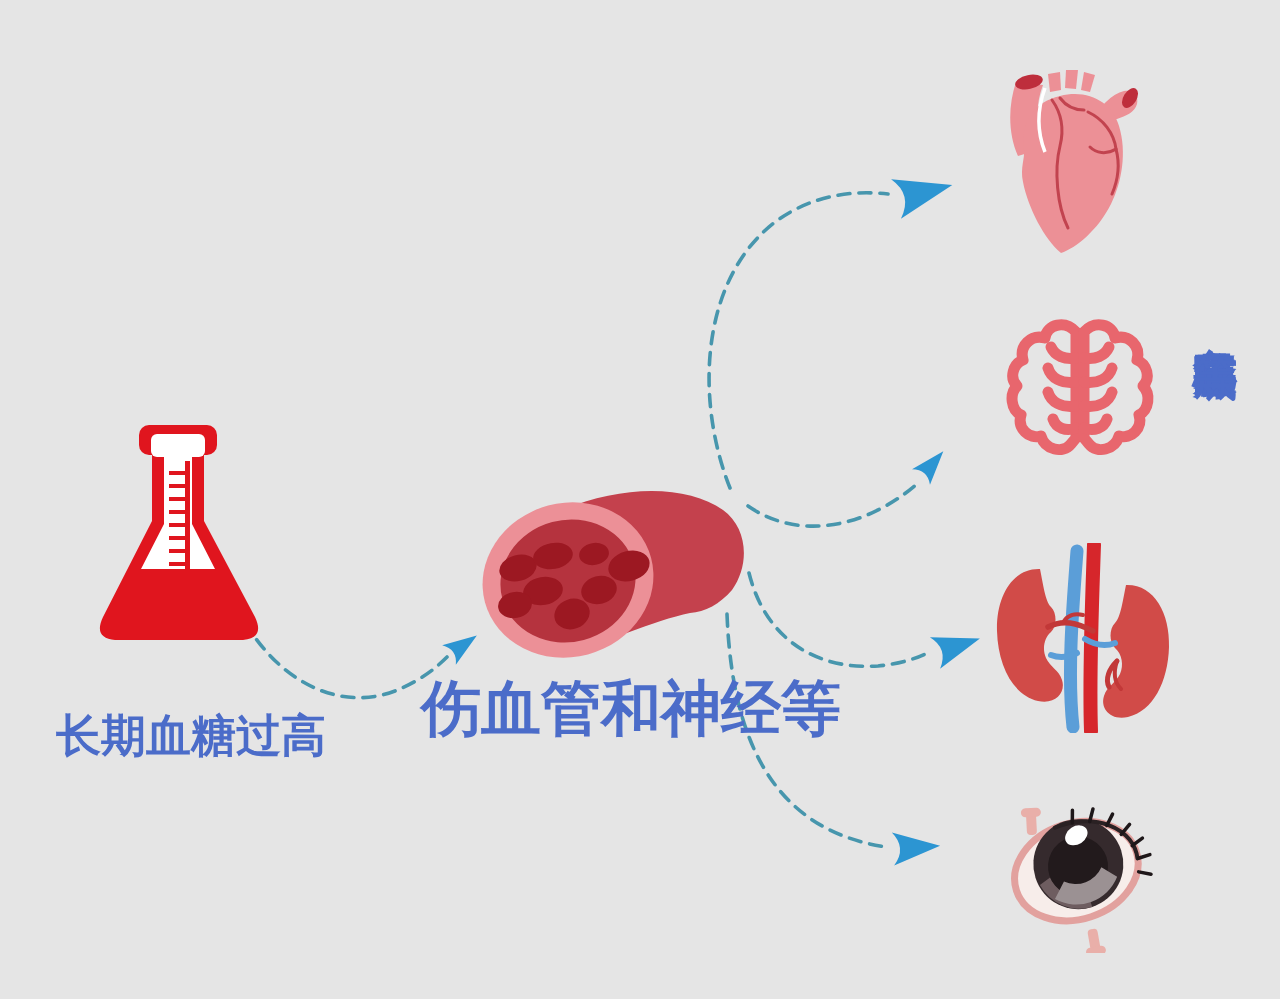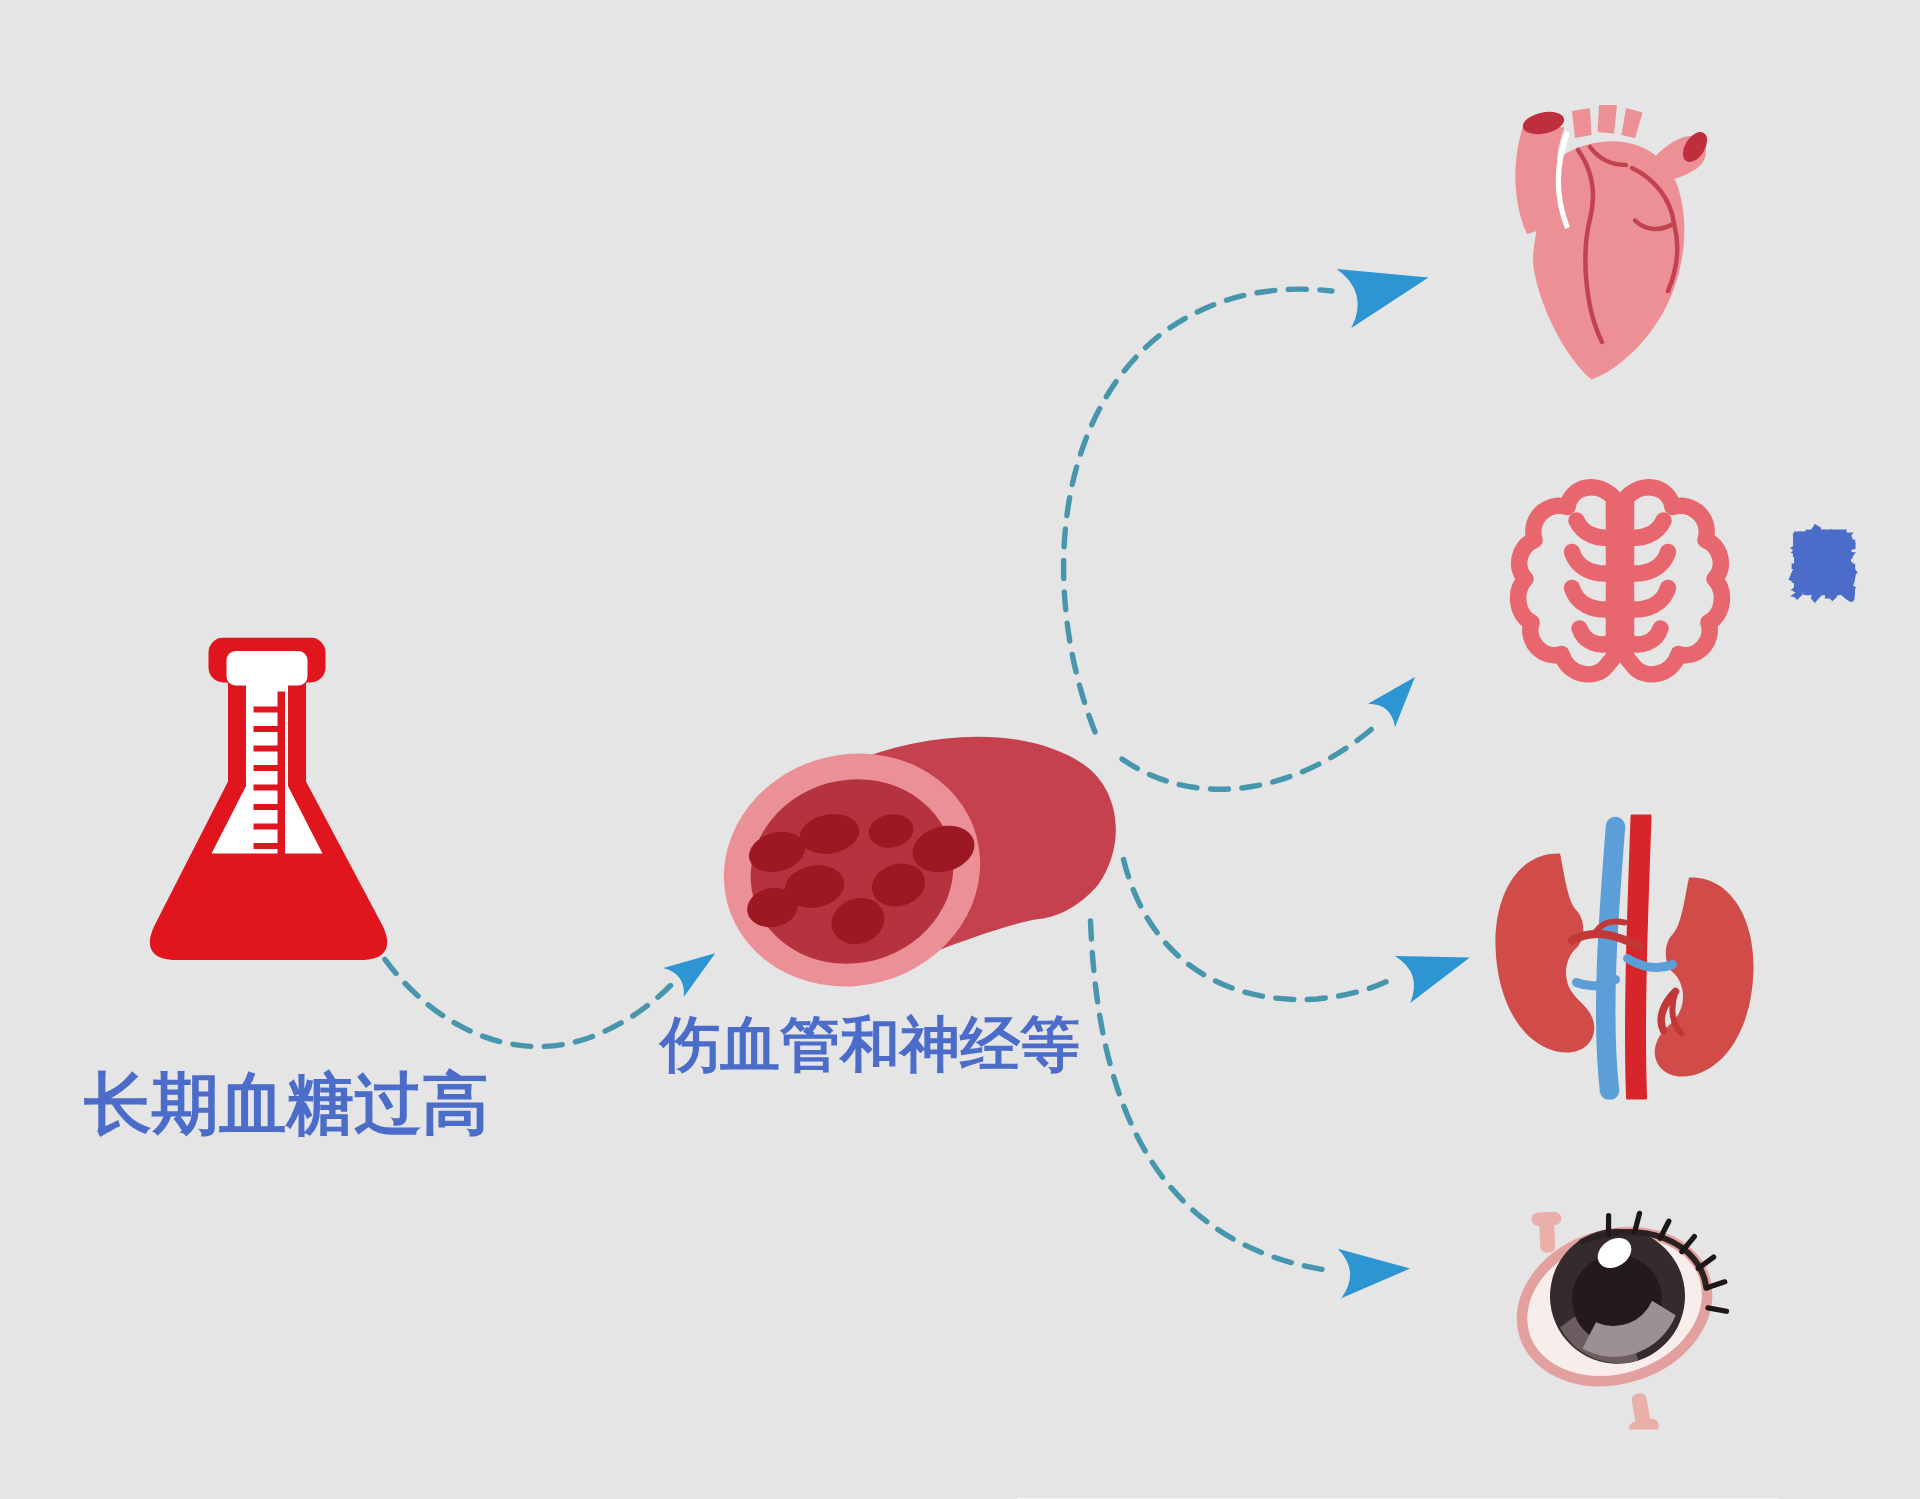--- a/index.html
+++ b/index.html
@@ -7,21 +7,21 @@
     position:relative;width:1280px;height:999px;background:#e5e5e5;
     overflow:hidden;font-family:"DejaVu Sans",sans-serif;
   }
   .layer{position:absolute;left:0;top:0;width:1280px;height:999px;pointer-events:none;}
   .icon{position:absolute;}
   .label{
     position:absolute;color:#4B6CC9;font-weight:800;line-height:1.08;
     font-family:"DejaVu Sans",sans-serif;white-space:nowrap;
   }
   .label-cause{left:56px;top:712px;font-size:45px;letter-spacing:0px;}
-  .label-mech{left:440px;top:676px;font-size:40px;letter-spacing:0px;}
+  .label-mech{left:421px;top:676px;font-size:60px;letter-spacing:0px;}
   .label-harm{
     left:1192px;top:313px;font-size:44px;
     writing-mode:vertical-rl;text-orientation:upright;letter-spacing:1px;
   }
   .dash{fill:none;stroke:#4796AD;stroke-width:3.6;stroke-dasharray:12 9;stroke-linecap:round;}
 </style>
 </head>
 <body>
 
 <div class="canvas">

